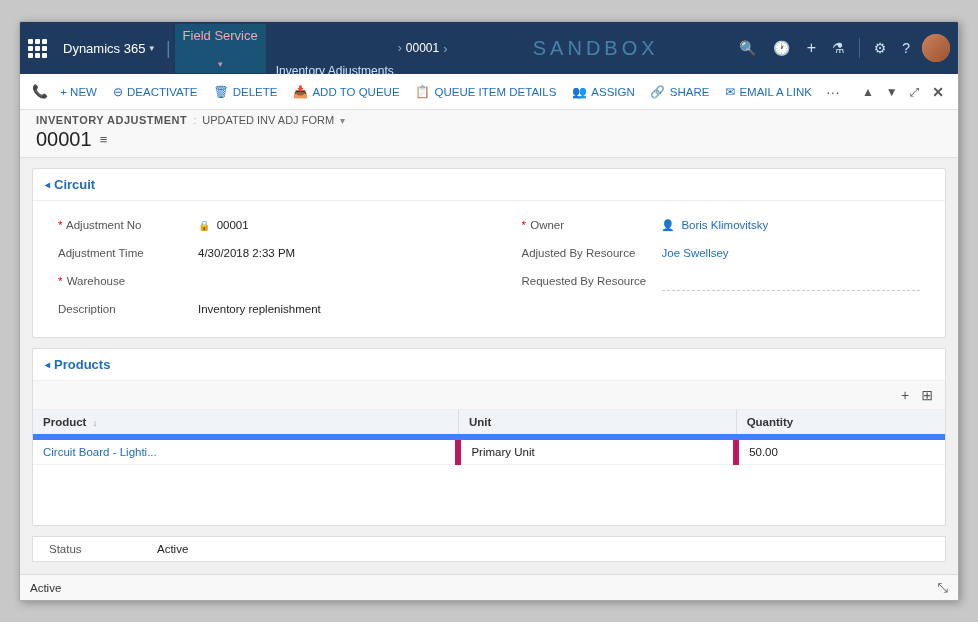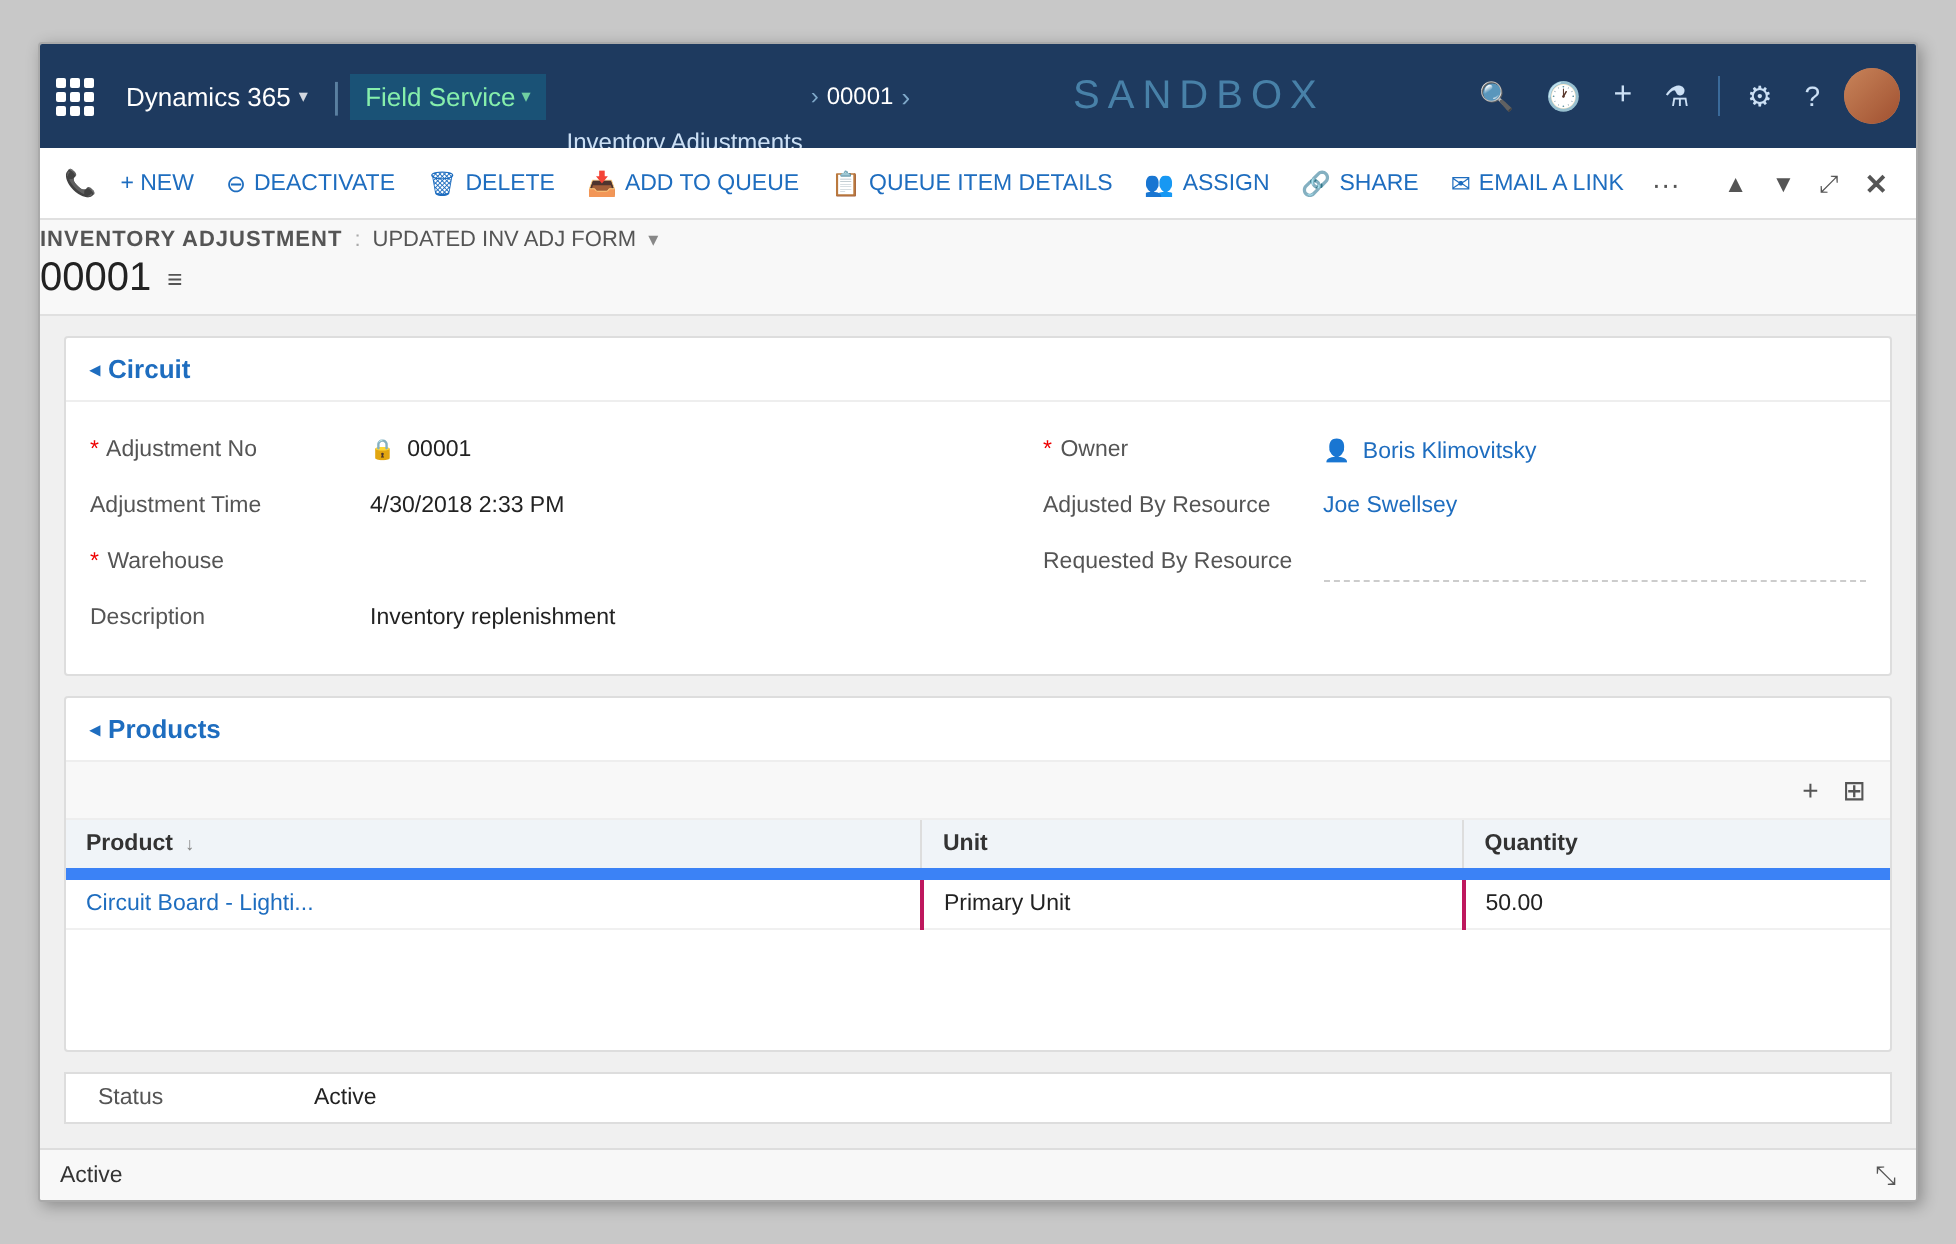--- a/index.html
+++ b/index.html
@@ -74,27 +74,28 @@
       font-size: 9px;
       opacity: 0.8;
     }
     .nav-separator {
       color: #5a7fa0;
       font-size: 18px;
       margin: 0 2px;
     }
     .nav-module {
       background: #1a5276;
-      color: #86efac;
+      color: #fca5a5;
       font-size: 13px;
       padding: 4px 8px;
       display: flex;
       align-items: center;
-      gap: 3px;
-      cursor: pointer;
+      gap: 16px;
+      cursor: pointer;
+      flex-direction: column;
     }
     .nav-module .chevron {
       font-size: 9px;
       opacity: 0.8;
     }
     .breadcrumb-area {
       display: flex;
       align-items: center;
       gap: 4px;
       padding: 0 8px;
@@ -201,21 +202,21 @@
     .phone-icon {
       color: #555;
       font-size: 13px;
       padding: 4px;
     }
 
     
     .record-header {
       background: #f8f8f8;
       border-bottom: 1px solid #e0e0e0;
-      padding: 4px 0 6px;
+      padding: 4px 16px 6px;
       flex-shrink: 0;
     }
     .record-title-row {
       display: flex;
       align-items: center;
       gap: 6px;
       font-size: 11px;
       color: #555;
       margin-bottom: 2px;
     }
@@ -263,21 +264,21 @@
       font-size: 13px;
       font-weight: 600;
       color: #1e6dbf;
       border-bottom: 1px solid #eee;
       cursor: pointer;
     }
     .section-collapse-icon { color: #1e6dbf; font-size: 10px; }
     .section-body {
       display: grid;
       grid-template-columns: 1fr 1fr;
-      padding: 8px 0;
+      padding: 8px 13px;
       gap: 41px;
     }
     .section-col { padding: 4px 12px; }
     .field-row {
       display: flex;
       align-items: flex-start;
       padding: 4px 0;
       min-height: 28px;
     }
     .field-label {
@@ -352,21 +353,21 @@
     .grid-table th:not(:last-child) {
       border-right: 1px solid #ddd;
     }
     .grid-table td {
       padding: 6px 10px;
       border-bottom: 1px solid #f0f0f0;
       color: #222;
       font-size: 11.5px;
     }
     .grid-table td:not(:last-child) {
-      border-right: 2px solid #be185d;
+      border-right: 6px solid #be185d;
     }
     .grid-table td.link { color: #1e6dbf; cursor: pointer; }
     .sort-icon { color: #888; font-size: 9px; margin-left: 3px; }
 
     
     .status-bar-section {
       background: #fff;
       margin: 0 12px 10px;
       border: 1px solid #ddd;
       padding: 6px 16px;

